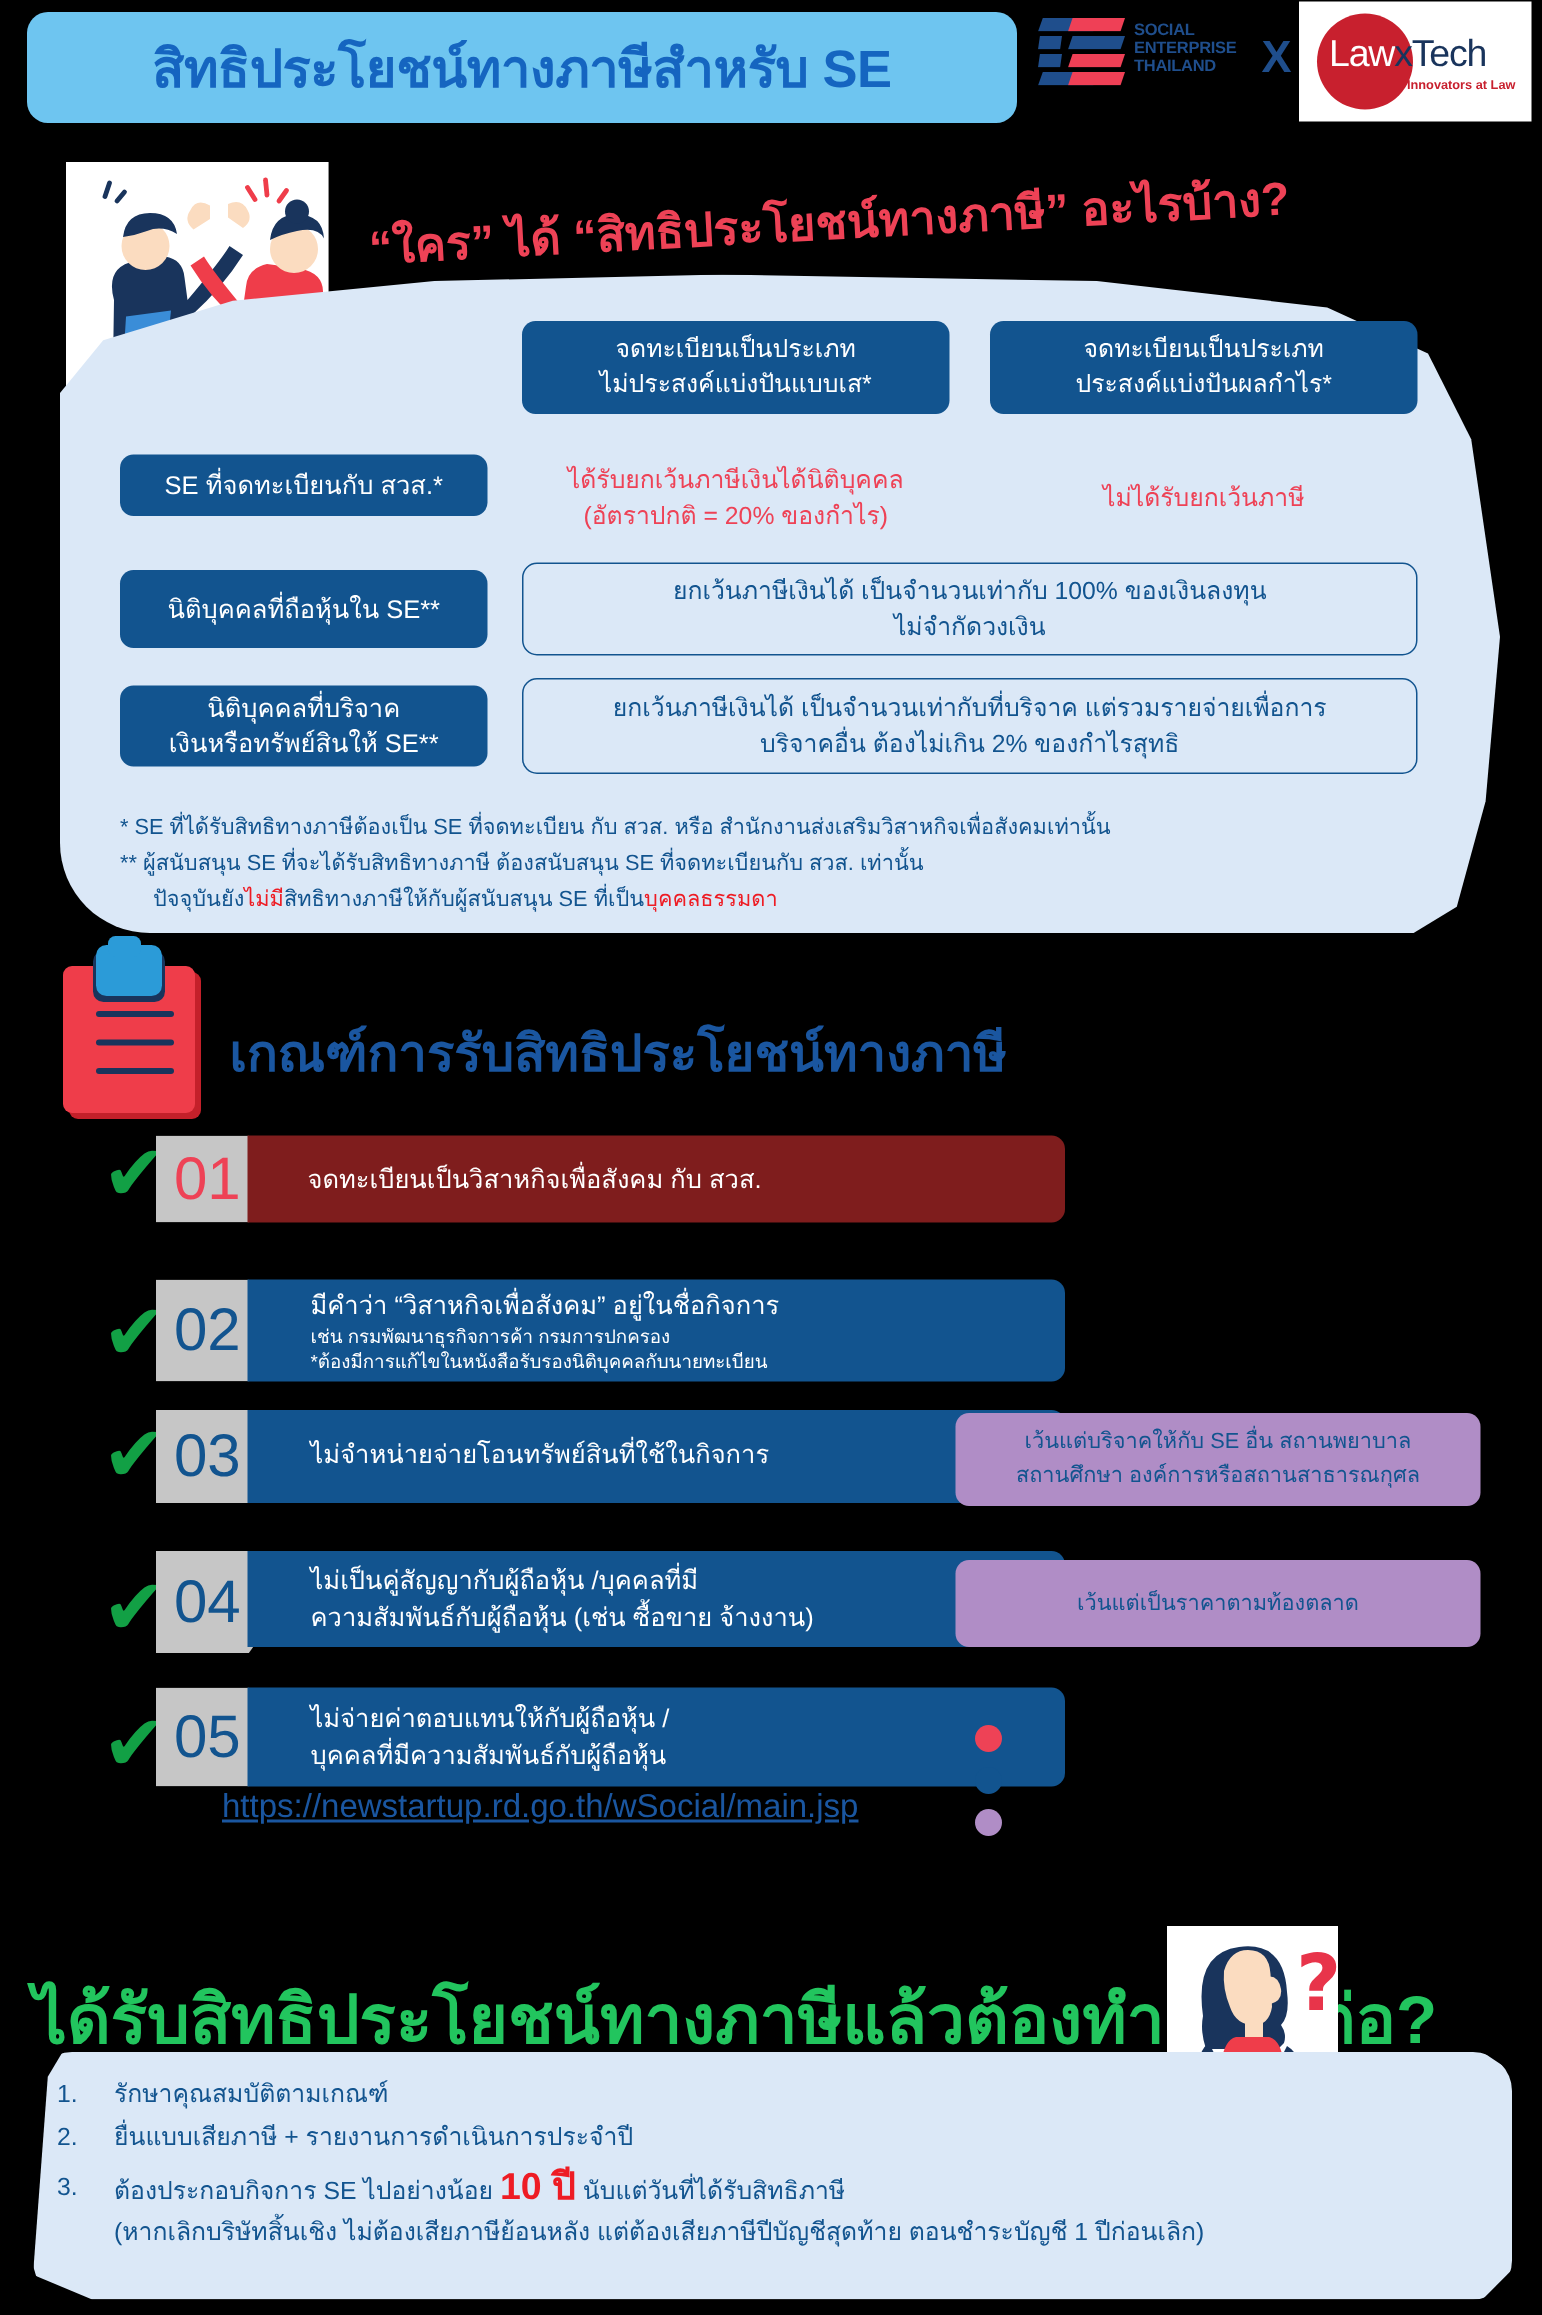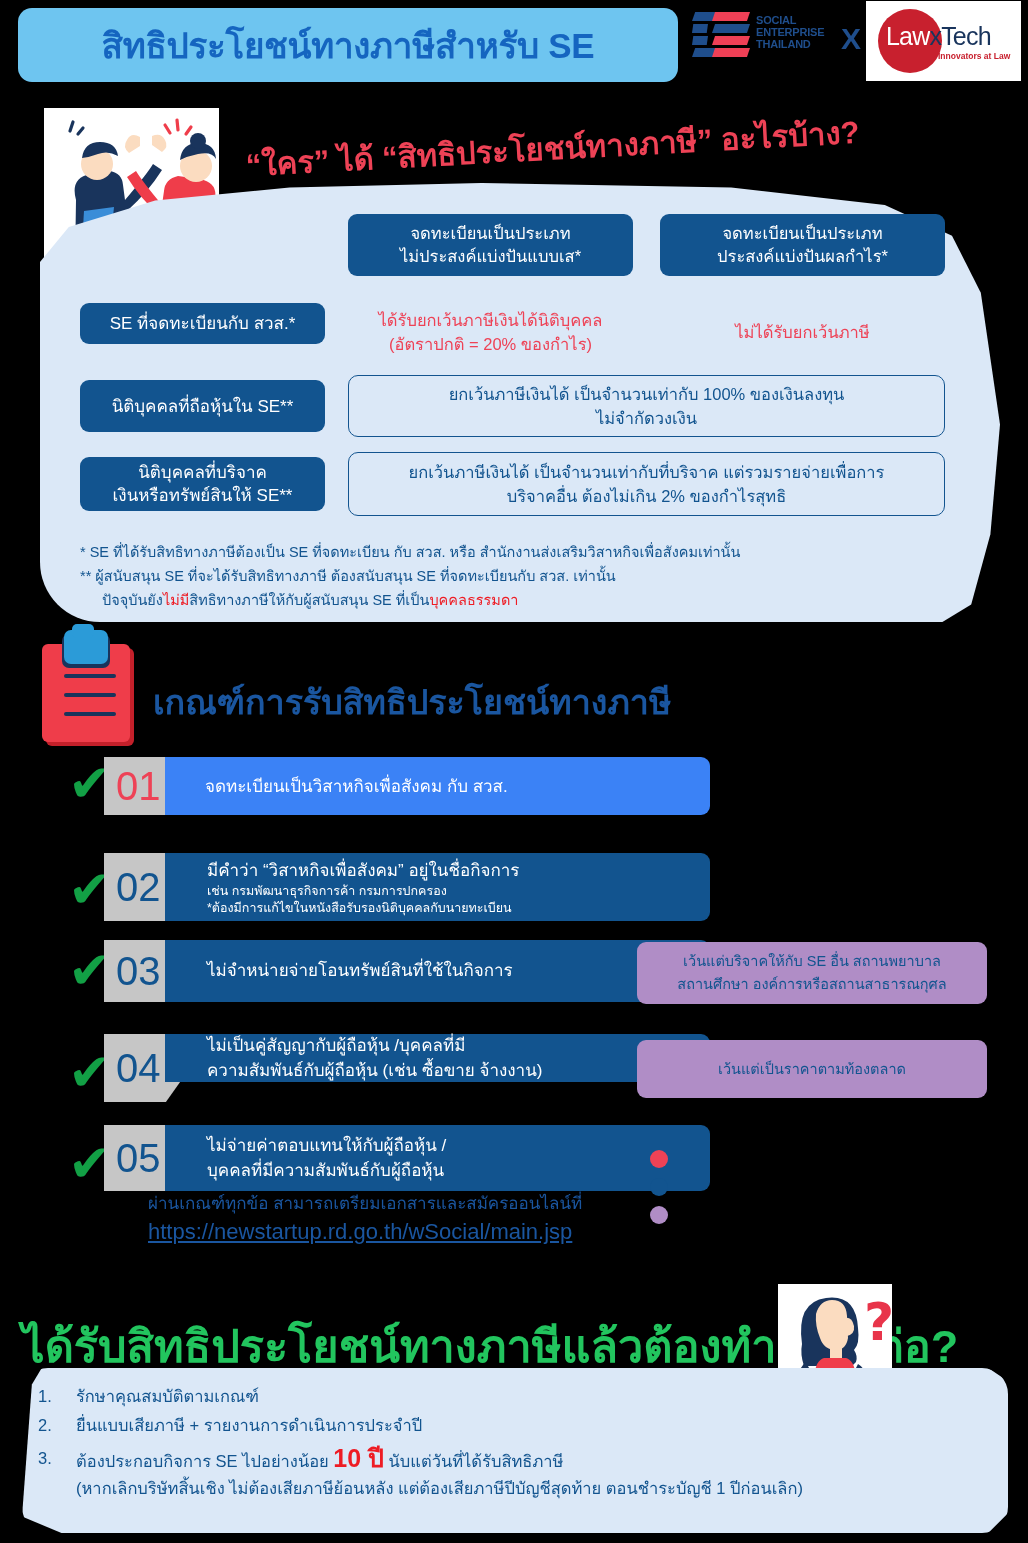--- a/index.html
+++ b/index.html
@@ -140,21 +140,21 @@
     display: flex; align-items: center; justify-content: flex-start;
     padding-left: 12px; font-size: 40px; font-weight: 400;
   }
   .hexnum.red { color: #ee4256; }
   .crit-bar {
     position: absolute; left: 97px; background: #12548f;
     border-radius: 0 9px 9px 0; color: #fff;
     display: flex; flex-direction: column; justify-content: center;
     padding-left: 42px; font-size: 17px; line-height: 25px;
   }
-  .crit-bar.red-bar { background: #3b82f6; padding-left: 40px; }
+  .crit-bar.red-bar { background: #7f1d1d; padding-left: 40px; }
   .crit-bar .sub { font-size: 12.5px; line-height: 17px; }
 
   .purple-box {
     position: absolute; background: #b08dc6; border-radius: 9px;
     color: #12548f; font-size: 14.5px; line-height: 23px;
     display: flex; flex-direction: column;
     align-items: center; justify-content: center; text-align: center;
   }
 
   #link-block {
@@ -328,21 +328,21 @@
   </div>
 </div>
 <div class="purple-box" style="left:637px;top:942px;width:350px;height:62px;">
   <span>เว้นแต่บริจาคให้กับ SE อื่น สถานพยาบาล</span>
   <span>สถานศึกษา องค์การหรือสถานสาธารณกุศล</span>
 </div>
 
 <div class="crit-row" style="top:1034px;">
   <span class="check" style="top:18px;">✔</span>
   <div class="hexnum" style="height:68px;">04</div>
-  <div class="crit-bar" style="width:545px;height:48px;">
+  <div class="crit-bar" style="width:545px;height:64px;">
     <span>ไม่เป็นคู่สัญญากับผู้ถือหุ้น /บุคคลที่มี</span>
     <span>ความสัมพันธ์กับผู้ถือหุ้น (เช่น ซื้อขาย จ้างงาน)</span>
   </div>
 </div>
 <div class="purple-box" style="left:637px;top:1040px;width:350px;height:58px;">
   <span>เว้นแต่เป็นราคาตามท้องตลาด</span>
 </div>
 
 <div class="crit-row" style="top:1125px;">
   <span class="check" style="top:18px;">✔</span>
@@ -353,21 +353,20 @@
   </div>
 </div>
 
 <div id="dots">
   <div class="dot" style="background:#ee4256;"></div>
   <div class="dot" style="background:#12548f;"></div>
   <div class="dot" style="background:#b08dc6;"></div>
 </div>
 
 <div id="link-block">
-  <div>ผ่านเกณฑ์ทุกข้อ สามารถเตรียมเอกสารและสมัครออนไลน์ที่</div>
   <a id="link-url" href="#">https://newstartup.rd.go.th/wSocial/main.jsp</a>
 </div>
 
 <div id="q2-heading">ได้รับสิทธิประโยชน์ทางภาษีแล้วต้องทำอะไรต่อ?</div>
 
 <div id="illus-woman">
   <svg width="114" height="92" viewBox="0 0 114 92">
     <rect width="114" height="92" fill="#ffffff"></rect>
     <path d="M24 60 q-6 -42 24 -46 q30 -4 32 30 q2 16 -4 22 q4 6 2 12 l-4 4 l-48 0 q-4 -12 -2 -22z" fill="#19345c"></path>
     <path d="M38 30 q4 -14 16 -14 q14 0 15 16 l1 22 q-2 12 -12 12 q-12 0 -16 -12 q-5 -12 -4 -24z" fill="#fbdcc0"></path>

